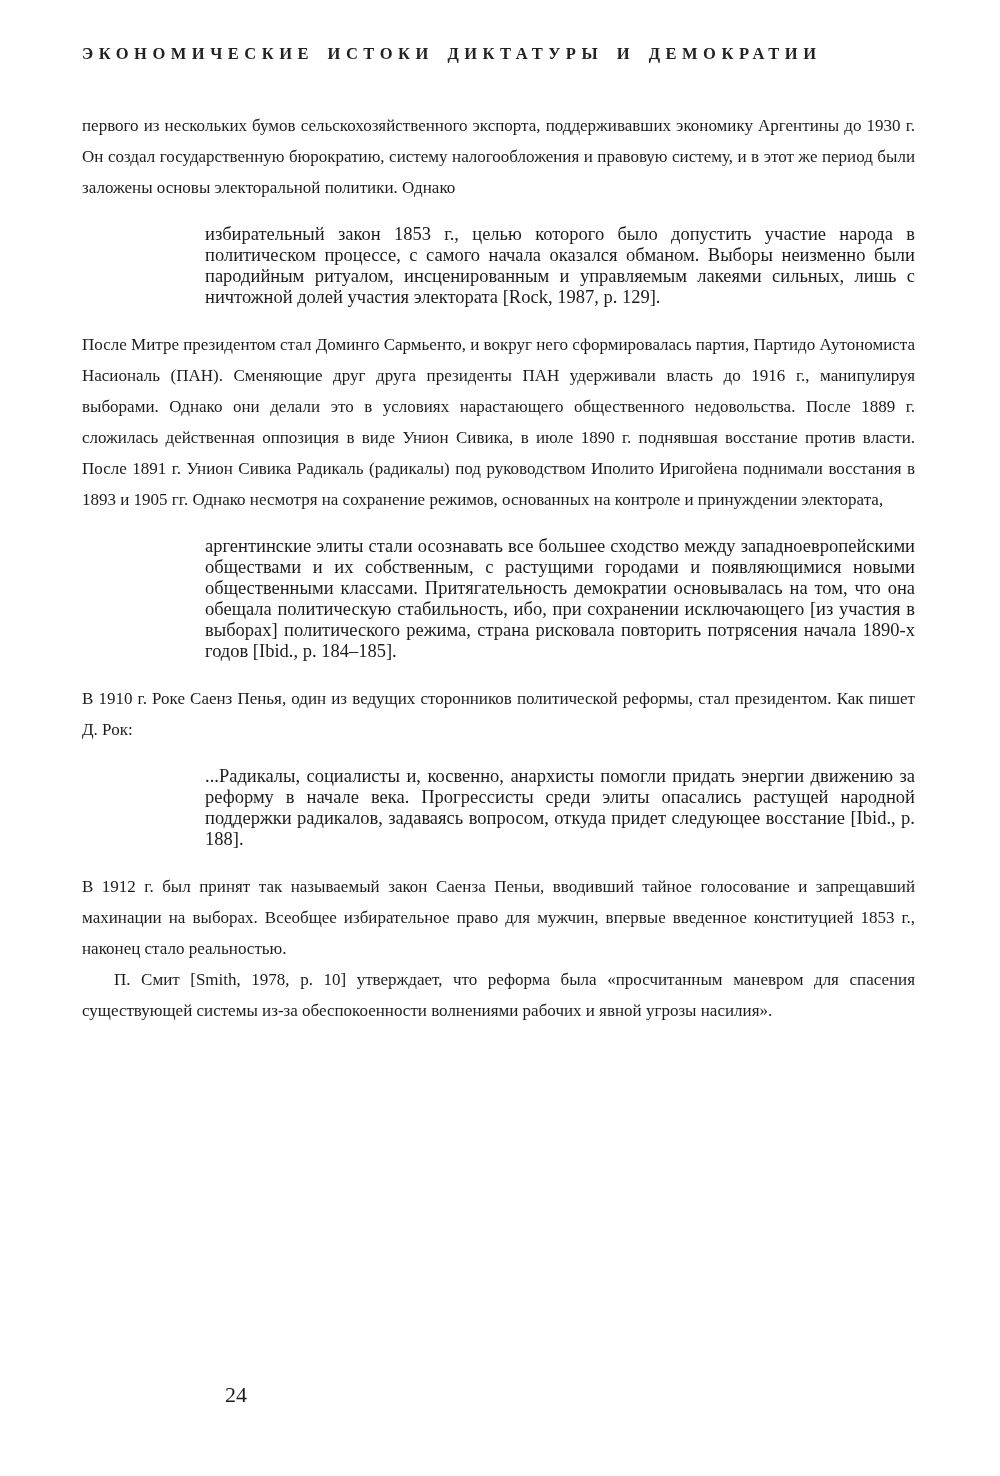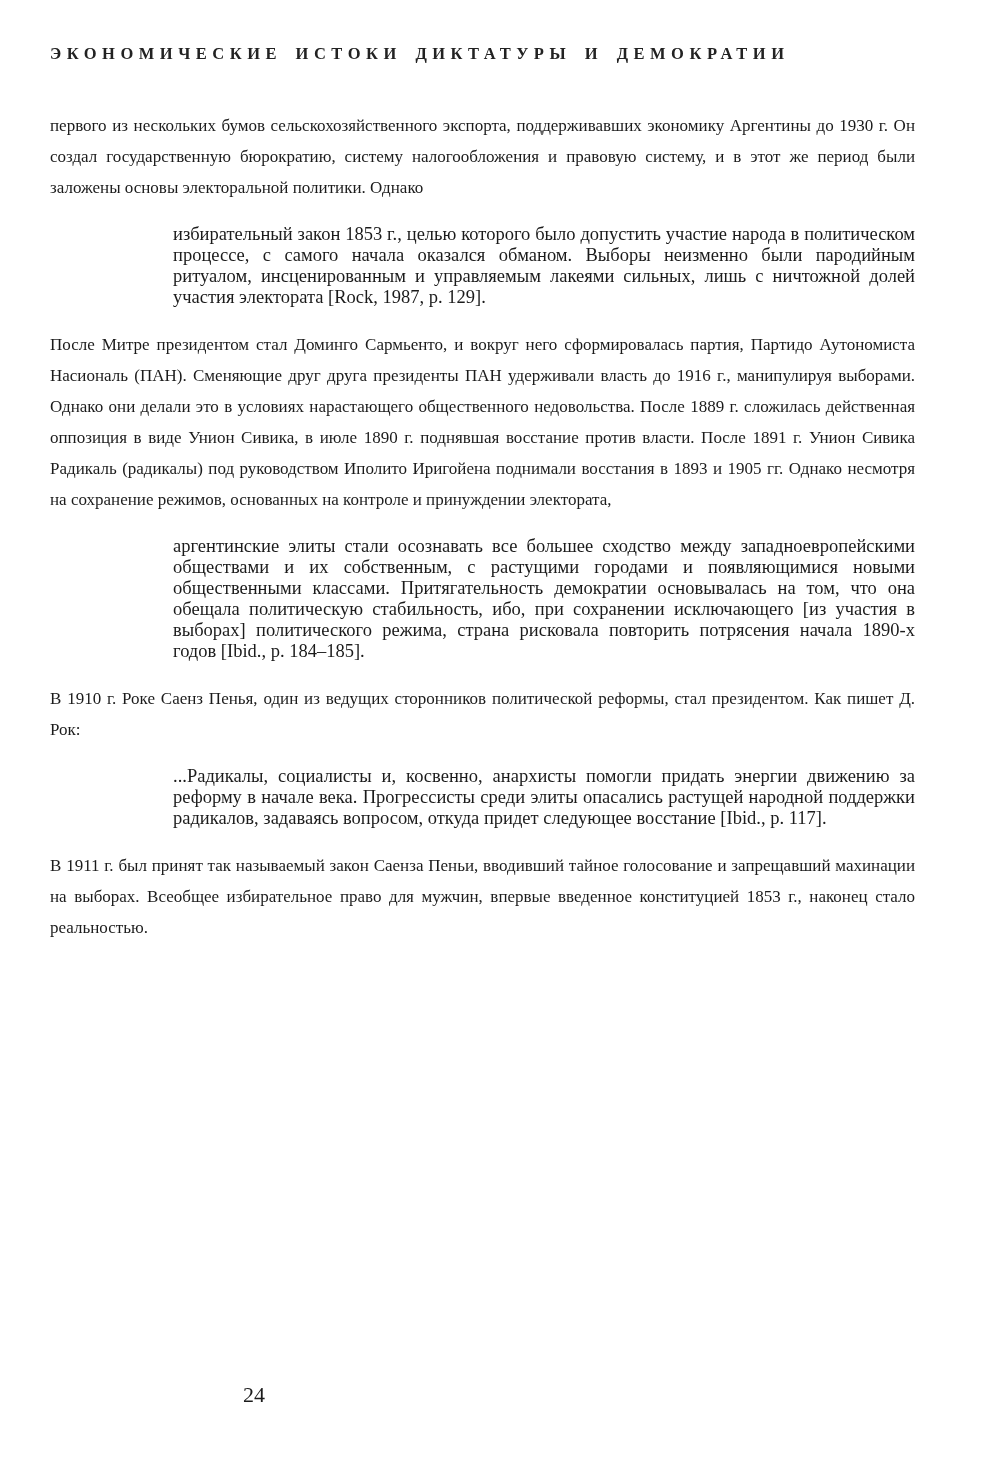--- a/index.html
+++ b/index.html
@@ -8,21 +8,21 @@
     background: #ffffff;
   }
   .page {
     position: relative;
     width: 1000px;
     height: 1476px;
     background: #ffffff;
     color: #1b1b1b;
     font-family: "Liberation Serif", "DejaVu Serif", serif;
     box-sizing: border-box;
-    padding: 44px 85px 0 50px;
+    padding: 44px 85px 0 82px;
     overflow: hidden;
   }
   .running-head {
     font-size: 16.5px;
     font-weight: bold;
     letter-spacing: 5.5px;
     word-spacing: 4px;
     color: #222222;
     margin: 0 0 46px 0;
     white-space: nowrap;
@@ -37,21 +37,21 @@
     text-indent: 32px;
   }
   .quote {
     font-size: 18.5px;
     line-height: 21px;
     text-align: justify;
     margin: 21px 0 21px 123px;
   }
   .page-number {
     position: absolute;
-    left: 243px;
+    left: 225px;
     top: 1382px;
     font-size: 22px;
     color: #1b1b1b;
   }
 </style>
 </head>
 <body>
 
 <div class="page">
 
@@ -60,20 +60,21 @@
   <p class="para">первого из нескольких бумов сельскохозяйственного экспорта, поддерживавших экономику Аргентины до 1930 г. Он создал государственную бюрократию, систему налогообложения и правовую систему, и в этот же период были заложены основы электоральной политики. Однако</p>
 
   <p class="quote">избирательный закон 1853 г., целью которого было допустить участие народа в политическом процессе, с самого начала оказался обманом. Выборы неизменно были пародийным ритуалом, инсценированным и управляемым лакеями сильных, лишь с ничтожной долей участия электората [Rock, 1987, p. 129].</p>
 
   <p class="para">После Митре президентом стал Доминго Сармьенто, и вокруг него сформировалась партия, Партидо Аутономиста Насиональ (ПАН). Сменяющие друг друга президенты ПАН удерживали власть до 1916 г., манипулируя выборами. Однако они делали это в условиях нарастающего общественного недовольства. После 1889 г. сложилась действенная оппозиция в виде Унион Сивика, в июле 1890 г. поднявшая восстание против власти. После 1891 г. Унион Сивика Радикаль (радикалы) под руководством Иполито Иригойена поднимали восстания в 1893 и 1905 гг. Однако несмотря на сохранение режимов, основанных на контроле и принуждении электората,</p>
 
   <p class="quote">аргентинские элиты стали осознавать все большее сходство между западноевропейскими обществами и их собственным, с растущими городами и появляющимися новыми общественными классами. Притягательность демократии основывалась на том, что она обещала политическую стабильность, ибо, при сохранении исключающего [из участия в выборах] политического режима, страна рисковала повторить потрясения начала 1890-х годов [Ibid., p. 184–185].</p>
 
   <p class="para">В 1910 г. Роке Саенз Пенья, один из ведущих сторонников политической реформы, стал президентом. Как пишет Д. Рок:</p>
 
-  <p class="quote">...Радикалы, социалисты и, косвенно, анархисты помогли придать энергии движению за реформу в начале века. Прогрессисты среди элиты опасались растущей народной поддержки радикалов, задаваясь вопросом, откуда придет следующее восстание [Ibid., p. 117].</p>
+  <p class="quote">...Радикалы, социалисты и, косвенно, анархисты помогли придать энергии движению за реформу в начале века. Прогрессисты среди элиты опасались растущей народной поддержки радикалов, задаваясь вопросом, откуда придет следующее восстание [Ibid., p. 188].</p>
 
-  <p class="para">В 1911 г. был принят так называемый закон Саенза Пеньи, вводивший тайное голосование и запрещавший махинации на выборах. Всеобщее избирательное право для мужчин, впервые введенное конституцией 1853 г., наконец стало реальностью.</p>
+  <p class="para">В 1912 г. был принят так называемый закон Саенза Пеньи, вводивший тайное голосование и запрещавший махинации на выборах. Всеобщее избирательное право для мужчин, впервые введенное конституцией 1853 г., наконец стало реальностью.</p>
 
+  <p class="para indent">П. Смит [Smith, 1978, p. 10] утверждает, что реформа была «просчитанным маневром для спасения существующей системы из-за обеспокоенности волнениями рабочих и явной угрозы насилия».</p>
 
   <div class="page-number">24</div>
 
 </div>
 
 </body></html>

